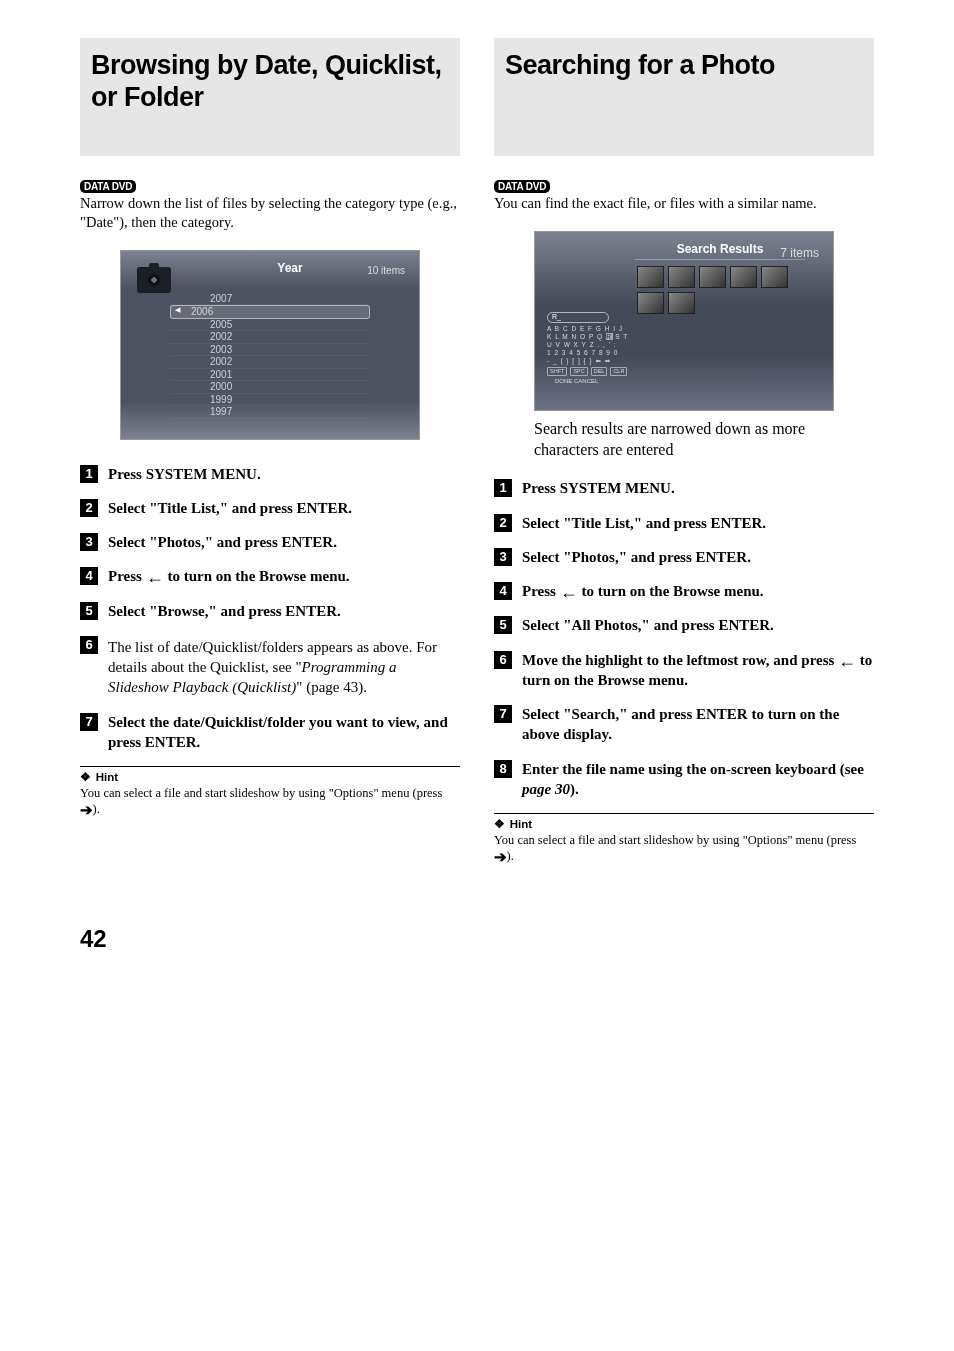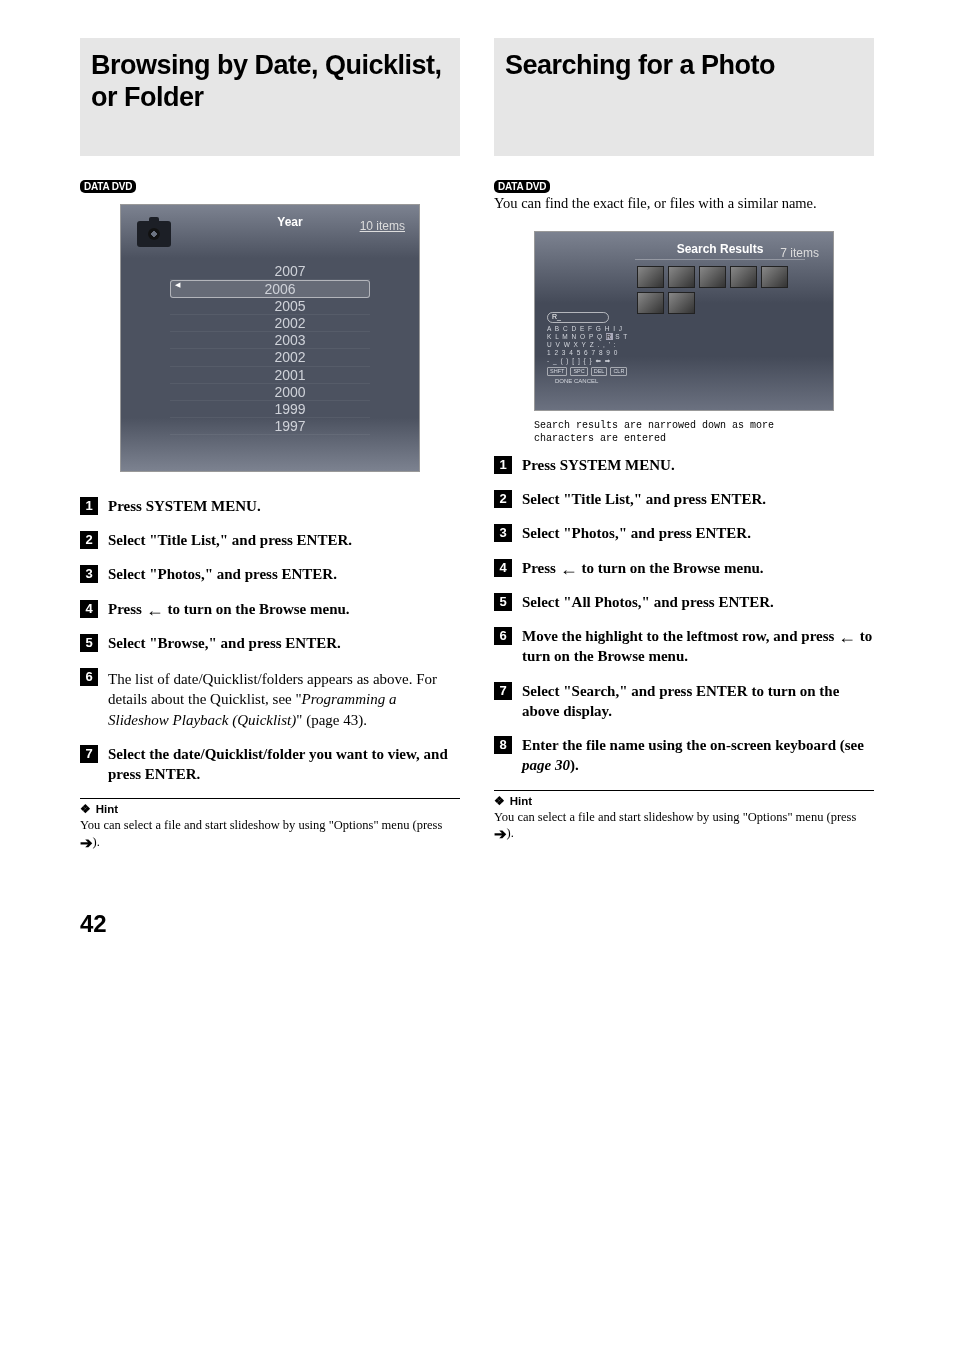--- a/index.html
+++ b/index.html
@@ -95,33 +95,32 @@
     display: flex;
     align-items: flex-start;
     justify-content: flex-end;
   }
   .scr-title {
     font-weight: bold;
     font-size: 12px;
     margin: 0 auto 6px auto;
   }
   .scr-count {
-    font-size: 12px;
+    font-size: 10px;
     position: absolute;
     top: 14px; right: 14px;
     color:#ddd;
-    text-decoration:underline;
   }
   .year-list {
     width: 200px;
-    margin: 16px auto;
-    font-size: 14px;
+    margin: 0 auto;
+    font-size: 10px;
     color: #cfd2d9;
     line-height: 1.15;
-    text-align: center;
+    text-align: left;
   }
   .year-list .row {
     padding: 0 0 0 40px;
     border-bottom: 1px solid rgba(255,255,255,0.06);
   }
   .year-list .row.sel {
     background: rgba(255,255,255,0.15);
     border: 1px solid rgba(255,255,255,0.5);
     border-radius: 3px;
     position: relative;
@@ -216,24 +215,24 @@
     border-radius:1px;
   }
   .kb-labels{
     font-size:6px;
     letter-spacing:0;
     margin-top:2px;
     padding-left:8px;
   }
 
   .caption{
-    font-family: Liberation Mono, monospace;
-    font-size:10px;
+    font-family: Liberation Serif, serif;
+    font-size:16px;
     width:300px;
-    margin:0 auto 10px auto;
+    margin:0 auto 18px auto;
     line-height:1.3;
   }
 
   
   .step {
     display: flex;
     align-items: flex-start;
     margin: 0 0 14px 0;
   }
   .step .num {
@@ -307,20 +306,21 @@
 <div class="page">
   <div class="columns">
 
     <div class="col">
       <div class="title-block">
         <h1>Browsing by Date, Quicklist, or Folder</h1>
       </div>
 
       <span class="badge">DATA DVD</span>
 
+      <p class="intro">Narrow down the list of files by selecting the category type (e.g., "Date"), then the category.</p>
 
       
       <div class="screen">
         <div class="scr-header">
           <span class="icon-cam"></span>
           <span class="scr-title">Year</span>
         </div>
         <span class="scr-count">10 items</span>
         <div class="year-list" id="year-list">
             <div class="row">2007</div>

